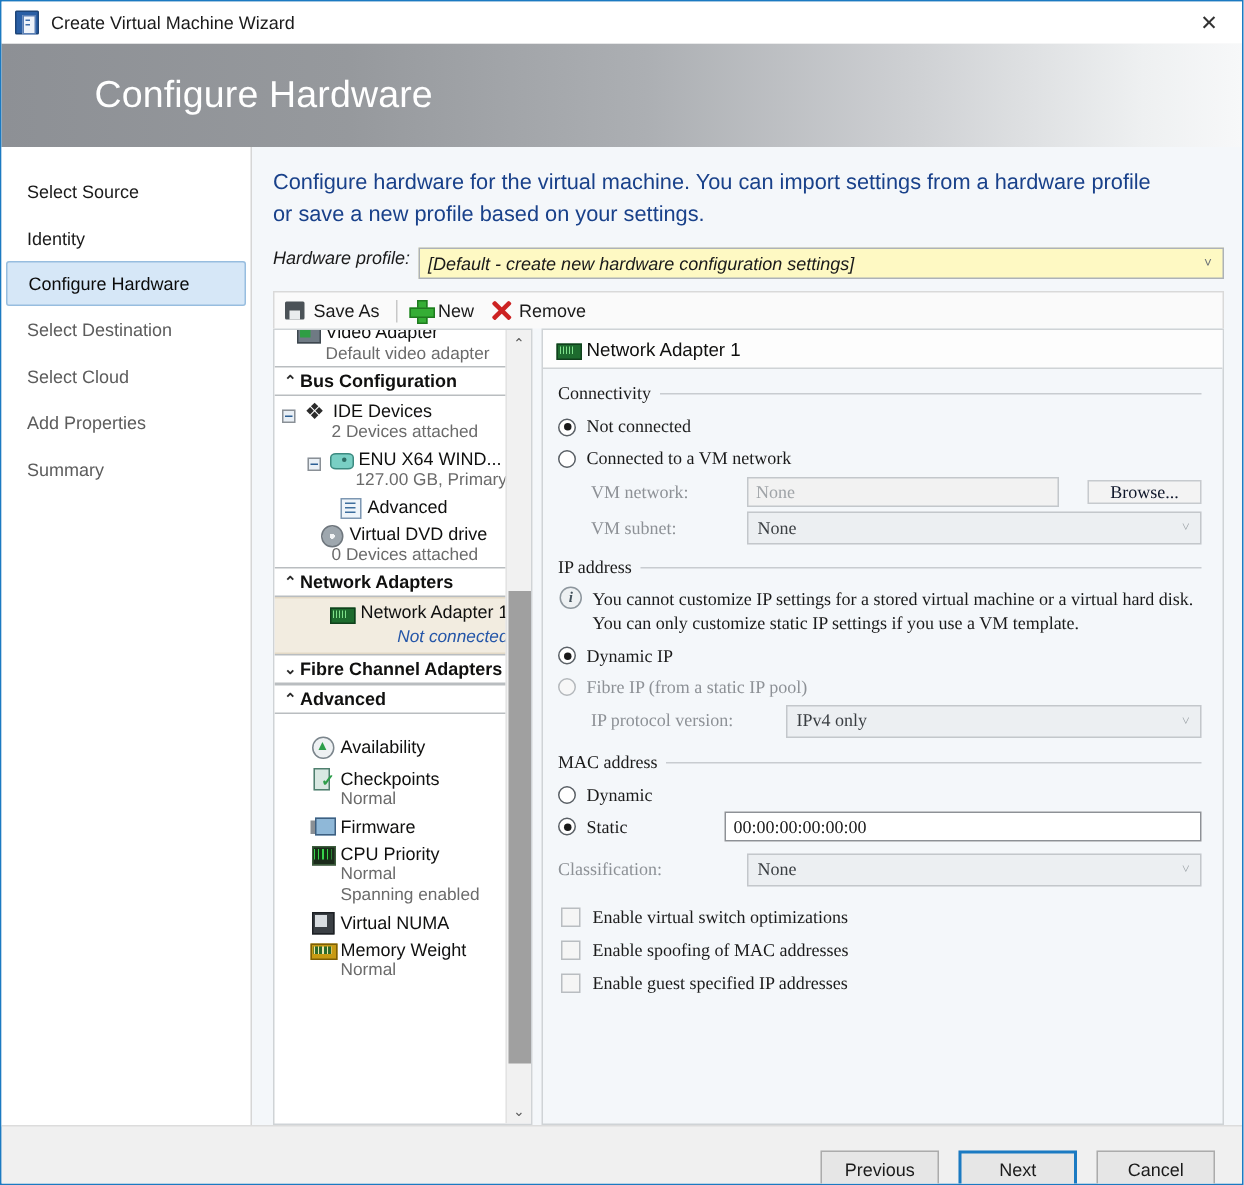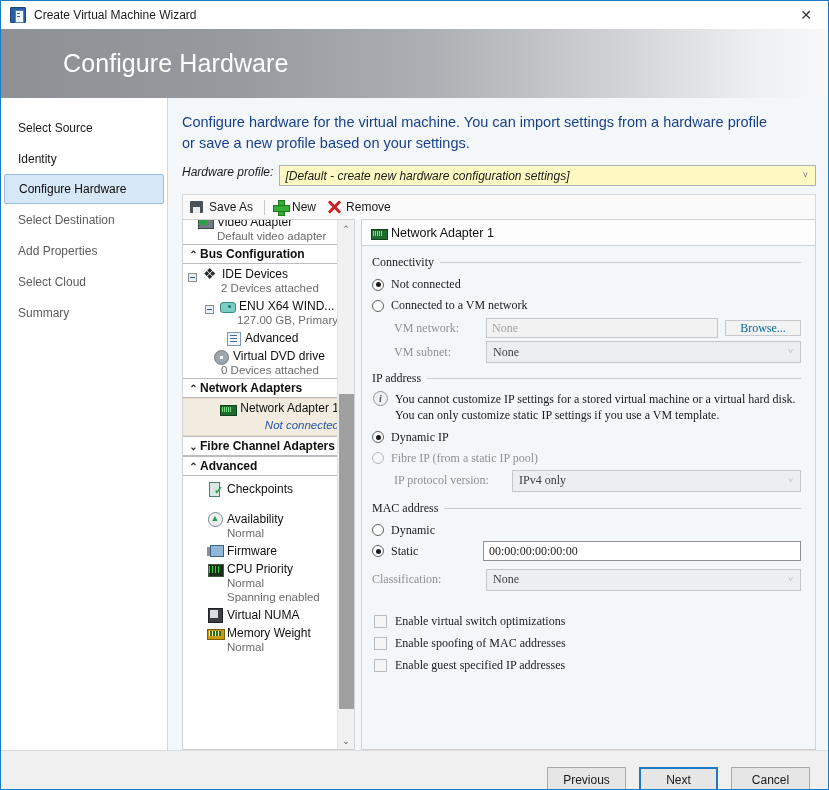--- a/index.html
+++ b/index.html
@@ -227,30 +227,30 @@
     background:#fff; margin-right:7px; flex:none; position:relative;
   }
   .radio.on::after {
     content:""; position:absolute; left:2.5px; top:2.5px;
     width:5px; height:5px; border-radius:50%; background:#1a1a1a;
   }
   .radio.dis { border-color:#b4b8bc; background:#f7f7f7; }
   .rlabel { font-size:12px; color:#1a1a1a; }
   .rlabel.dis { color:#8d9196; }
 
-  .field-row { display:flex; align-items:center; height:24px; padding-left:22px; }
+  .field-row { display:flex; align-items:center; height:24px; padding-left:22px;gap:12px; }
   .field-label { font-size:12px; color:#8d9196; width:92px; flex:none; }
   .txtbox {
     flex:1; height:20px; border:1px solid #c3c7cb; background:#f2f2f2;
     font-size:12px; color:#a0a4a8; display:flex; align-items:center; padding-left:5px;
   }
   .txtbox.active { background:#fff; border-color:#8d9196; color:#1a1a1a; }
   .btn-small {
     width:76px; height:16px; margin-left:7px; flex:none;
-    border:1px solid #c6cace; background:#f3f3f3; color:#0369a1;
+    border:1px solid #c6cace; background:#f3f3f3; color:#0f172a;
     font-size:12px; display:flex; align-items:center; justify-content:center;
   }
   .selbox {
     flex:1; height:22px; border:1px solid #c3c7cb; background:#eceff2;
     font-size:12px; color:#3a3e42; display:flex; align-items:center;
     padding-left:6px; position:relative;
   }
   .selbox .caret { position:absolute; right:7px; top:4px; font-size:9px; color:#9aa0a5; }
 
   .info-row { display:flex; padding:1px 0 3px 1px; }
@@ -306,24 +306,24 @@
       <div class="nav-item enabled">
           <span>Identity</span>
         </div>
       <div class="nav-item active">
           <span>Configure Hardware</span>
         </div>
       <div class="nav-item">
           <span>Select Destination</span>
         </div>
       <div class="nav-item">
+          <span>Select Cloud</span>
+        </div>
+      <div class="nav-item">
           <span>Add Properties</span>
-        </div>
-      <div class="nav-item">
-          <span>Select Cloud</span>
         </div>
       <div class="nav-item">
           <span>Summary</span>
         </div>
     </div>
 
     <div class="main">
 
       <p class="intro">Configure hardware for the virtual machine. You can import settings from a hardware profile or save a new profile based on your settings.</p>
 
@@ -420,28 +420,28 @@
             <div class="grp">
               <span class="chev">⌄</span>
               <span>Fibre Channel Adapters</span>
             </div>
 
             <div class="grp">
               <span class="chev">⌃</span>
               <span>Advanced</span>
             </div>
 
+            <div class="row" style="padding-left:22px;padding-top:13px">
+              <span class="tico i-avail"></span>
+              <span class="rtxt">Availability</span>
+            </div>
+
             <div class="row" style="padding-left:22px;padding-top:4px">
               <span class="tico i-chk"></span>
               <span class="rtxt">Checkpoints</span>
-            </div>
-
-            <div class="row" style="padding-left:22px;padding-top:13px">
-              <span class="tico i-avail"></span>
-              <span class="rtxt">Availability</span>
             </div>
             <div class="row" style="padding-left:44px;margin-top:-3px">
               <span class="sub">Normal</span>
             </div>
 
             <div class="row" style="padding-left:22px">
               <span class="tico i-fw"></span>
               <span class="rtxt">Firmware</span>
             </div>
 
@@ -556,21 +556,21 @@
             </div>
 
             <div class="sect" style="margin-top:6px">
               <div class="field-row" style="padding-left:0">
                 <span class="field-label" style="width:114px">Classification:</span>
                 <span class="selbox">
                   <span>None</span>
                   <span class="caret">˅</span>
                 </span>
               </div>
-              <div class="cb-row" style="margin-top:19px">
+              <div class="cb-row" style="margin-top:9px">
                 <span class="cbox"></span>
                 <span class="cb-label">Enable virtual switch optimizations</span>
               </div>
               <div class="cb-row">
                 <span class="cbox"></span>
                 <span class="cb-label">Enable spoofing of MAC addresses</span>
               </div>
               <div class="cb-row">
                 <span class="cbox"></span>
                 <span class="cb-label">Enable guest specified IP addresses</span>

